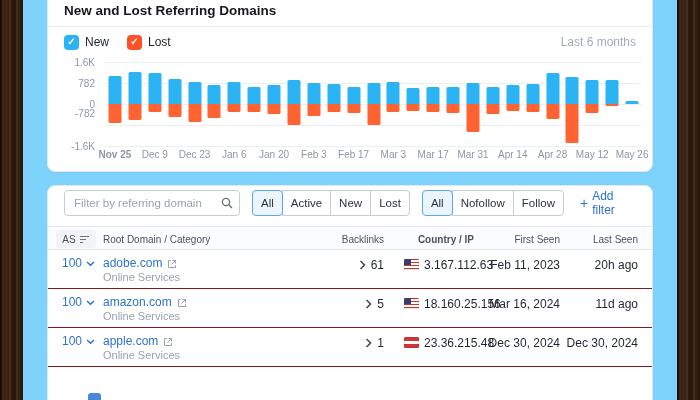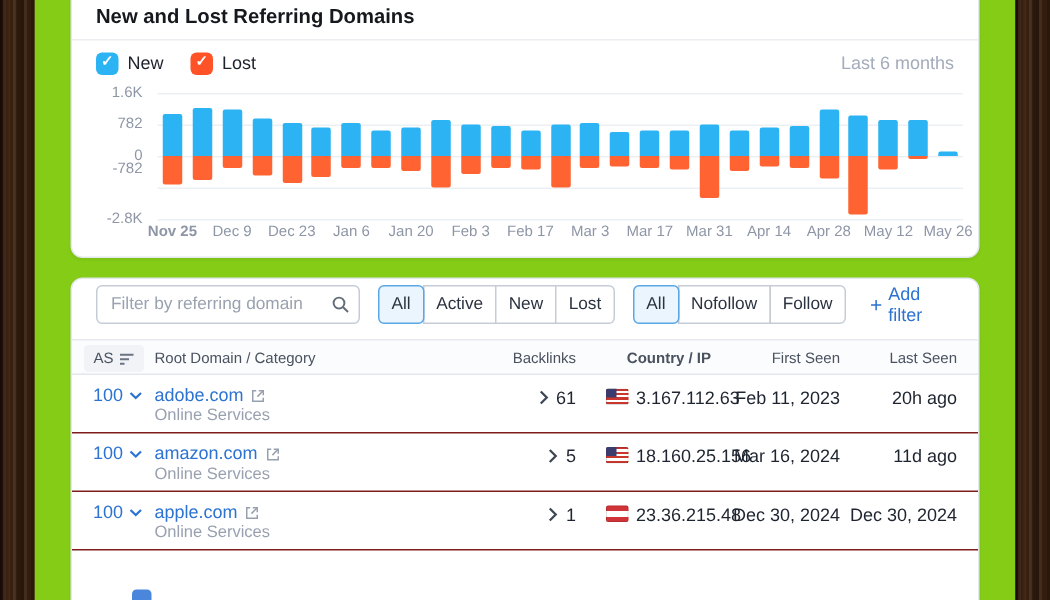--- a/index.html
+++ b/index.html
@@ -1,18 +1,18 @@
 <!DOCTYPE html>
 <html><head>
 <meta charset="utf-8">
 <style>
   * { margin:0; padding:0; box-sizing:border-box; }
   html,body { width:700px; height:400px; overflow:hidden; }
   body { font-family:"Liberation Sans", sans-serif; }
-  .stage { position:relative; width:700px; height:400px; background:#84cc16; overflow:hidden; }
+  .stage { position:relative; width:700px; height:400px; background:#7dd3fc; overflow:hidden; }
 
   
   .wood { position:absolute; top:0; bottom:0; width:23px; z-index:50;
     background:
       repeating-linear-gradient(90deg, rgba(0,0,0,.28) 0 2px, rgba(255,255,255,.05) 2px 4px, rgba(0,0,0,.12) 4px 7px),
       linear-gradient(90deg,#1d0e06,#52301a 30%,#2f1a0d 55%,#45281430 70%,#3a2011);
     background-color:#36200f; }
   .wood.left { left:0; }
   .wood.right { right:0; width:23px; }
 
@@ -120,21 +120,21 @@
       <div id="ygrid">
           <div class="gridline" style="top: 75px;"></div>
           <div class="ylabel" style="top: 75px; right: 557px;">1.6K</div>
           <div class="gridline" style="top: 96px;"></div>
           <div class="ylabel" style="top: 96px; right: 557px;">782</div>
           <div class="gridline" style="top: 117px;"></div>
           <div class="ylabel" style="top: 117px; right: 557px;">0</div>
           <div class="gridline" style="top: 138px;"></div>
           <div class="ylabel" style="top: 126px; right: 557px;">-782</div>
           <div class="gridline" style="top: 159px;"></div>
-          <div class="ylabel" style="top: 159px; right: 557px;">-2.8K</div>
+          <div class="ylabel" style="top: 159px; right: 557px;">-1.6K</div>
         </div>
       <div class="bars" id="bars">
           <div class="slot" style="pointer-events: auto;">
             <div class="bar-new" style="height: 27.9284px;"></div>
             <div class="bar-lost" style="height: 18.798px;"></div>
           </div>
           <div class="slot" style="pointer-events: auto;">
             <div class="bar-new" style="height: 31.9565px;"></div>
             <div class="bar-lost" style="height: 16.1125px;"></div>
           </div>

